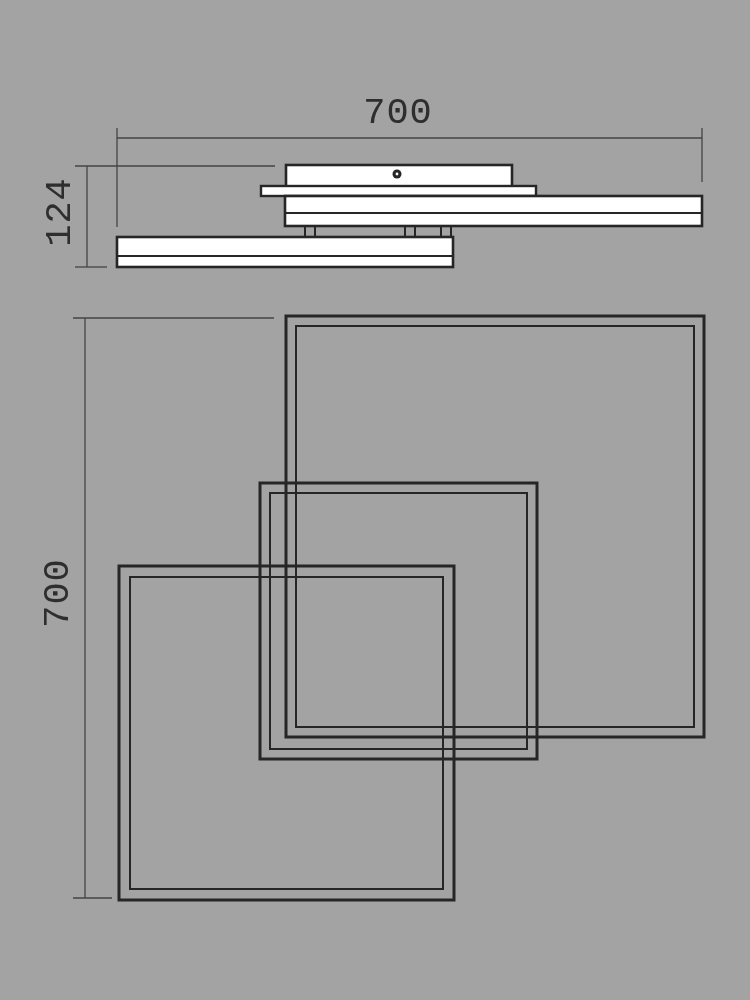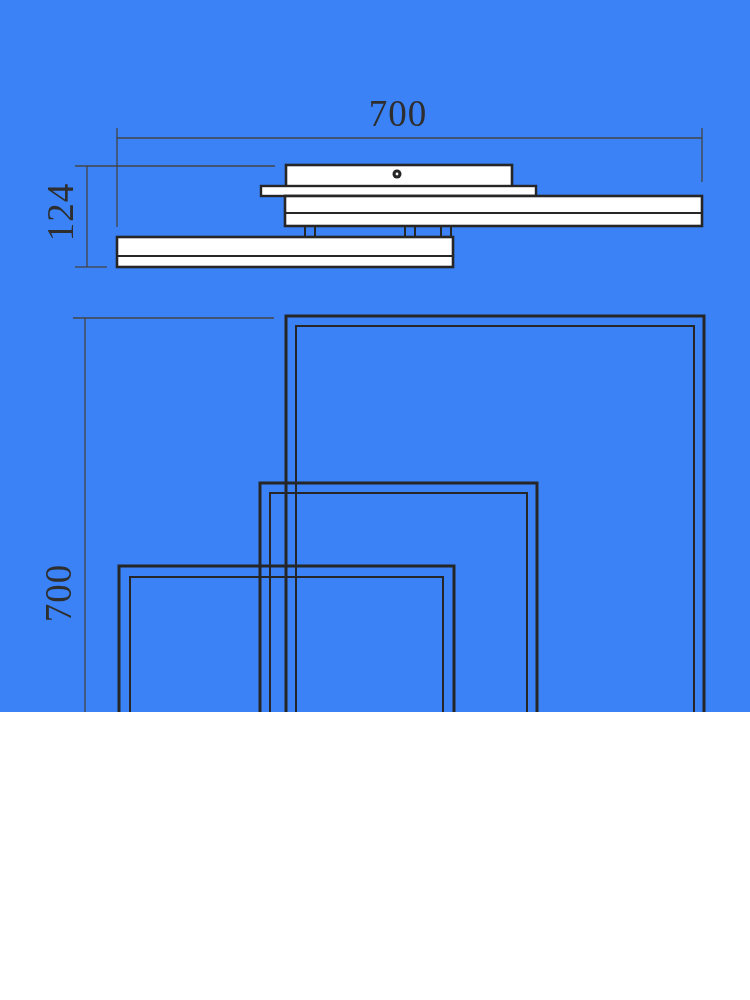--- a/index.html
+++ b/index.html
@@ -1,17 +1,17 @@
 <!DOCTYPE html>
 <html><head>
 <meta charset="utf-8">
 <style>
   html,body{margin:0;padding:0;background:#ffffff;}
-  .canvas{position:relative;width:750px;height:712px;background:#3b82f6;overflow:hidden;
-          font-family:Liberation Serif, serif;}
+  .canvas{position:relative;width:750px;height:1000px;background:#a3a3a3;overflow:hidden;
+          font-family:Liberation Mono, monospace;}
   .drawing-svg{position:absolute;left:0;top:0;}
   .dim-label{position:absolute;width:120px;height:44px;display:flex;align-items:center;justify-content:center;
              font-size:37px;font-weight:400;letter-spacing:1px;color:#2e2e2e;white-space:nowrap;}
   .rot{transform:rotate(-90deg);}
 </style>
 </head>
 <body>
 
 <div class="canvas">
   <svg class="drawing-svg" width="750" height="1000" viewBox="0 0 750 1000">

